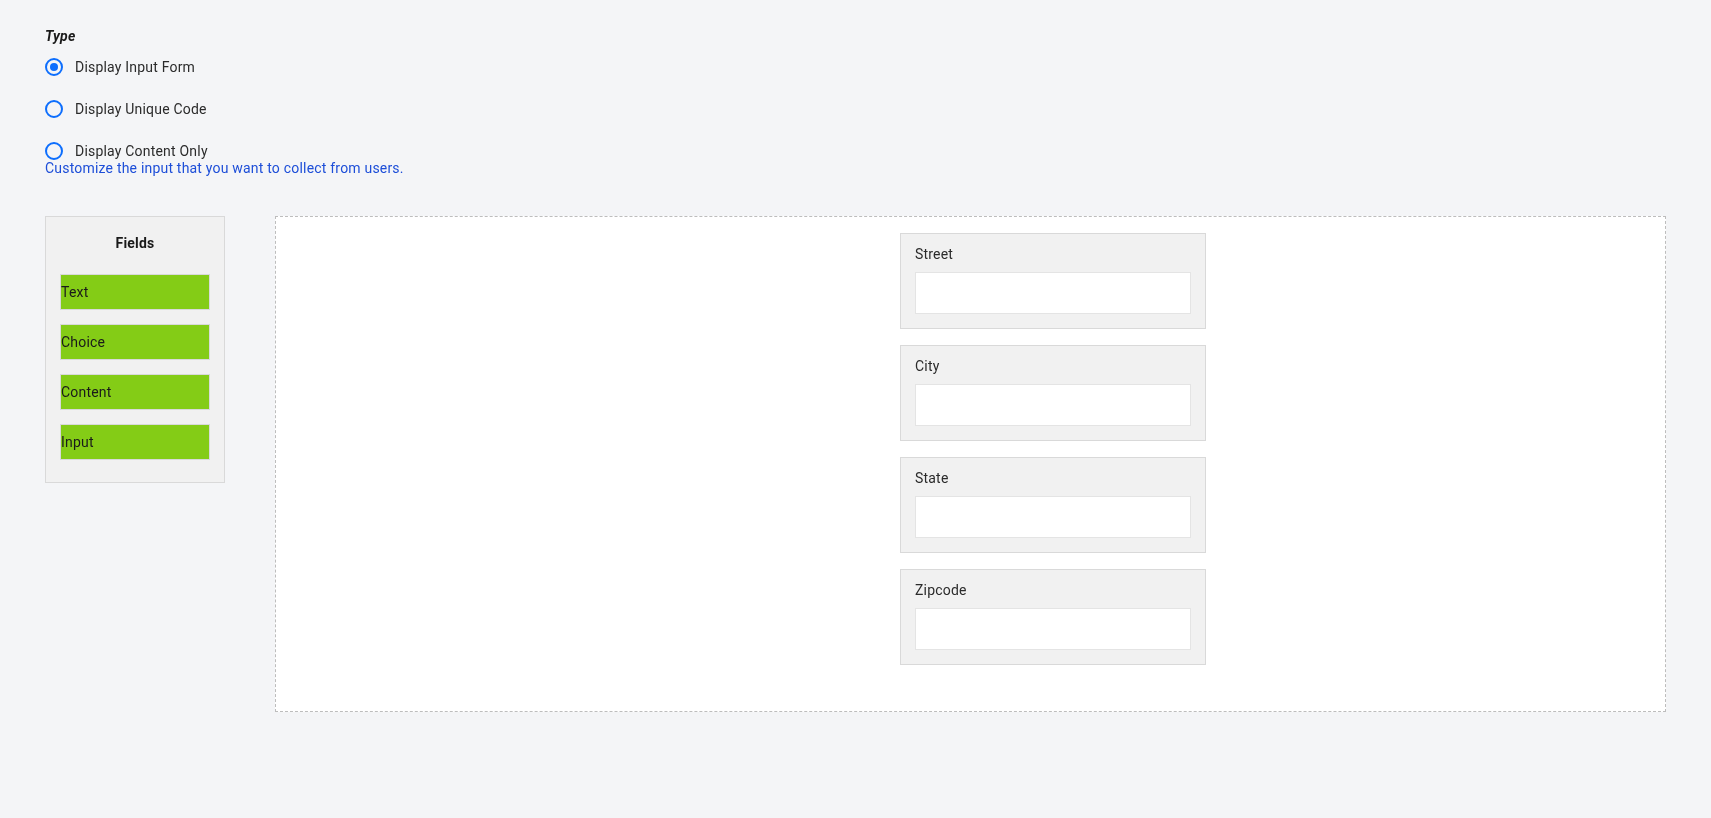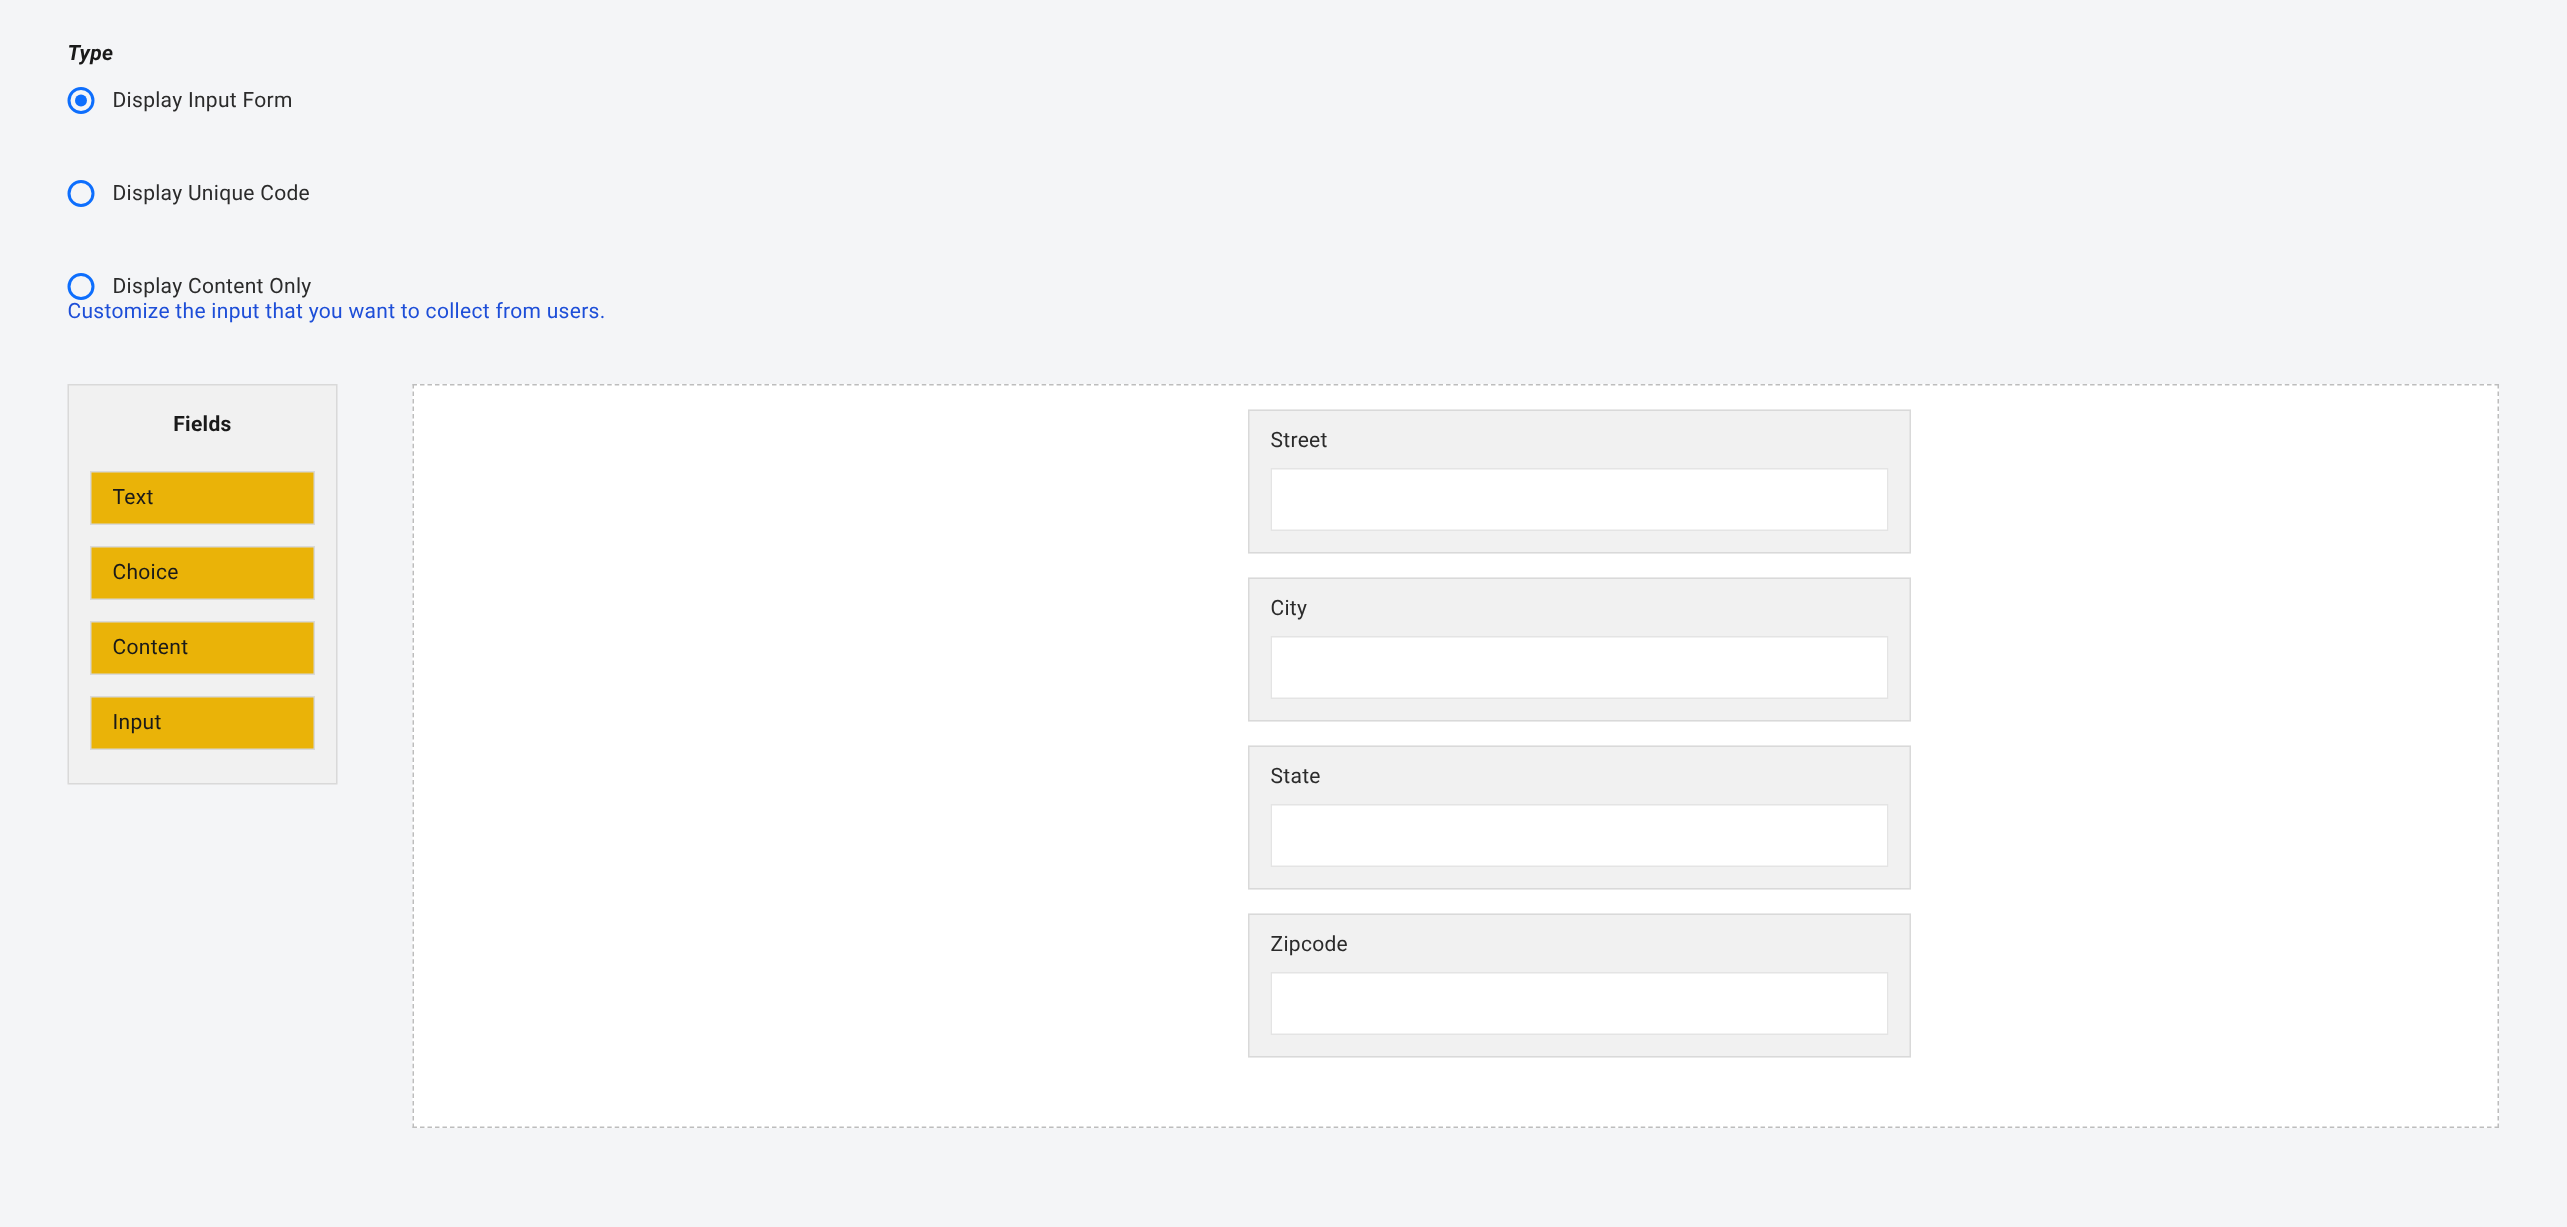--- a/index.html
+++ b/index.html
@@ -19,21 +19,21 @@
     font-weight: 700;
     font-size: 14px;
     margin-top: 28px;
     margin-bottom: 14px;
     letter-spacing: 0.2px;
     font-style: italic;
   }
   .radio-group {
     display: flex;
     flex-direction: column;
-    gap: 44px;
+    gap: 24px;
   }
   .radio-item {
     display: flex;
     align-items: center;
     gap: 12px;
     cursor: pointer;
   }
   .radio-outer {
     width: 18px;
     height: 18px;
@@ -80,40 +80,40 @@
     padding: 18px 14px 22px 14px;
   }
   .fields-title {
     font-weight: 700;
     font-size: 14px;
     text-align: center;
     margin-bottom: 23px;
     letter-spacing: 0.2px;
   }
   .field-item {
-    background: #eab308;
+    background: #84cc16;
     border: 1px solid #d9d9d9;
-    padding: 9px 14px;
+    padding: 9px 0;
     margin-bottom: 14px;
     font-size: 14px;
     cursor: grab;
     letter-spacing: 0.2px;
   }
   .field-item:last-child { margin-bottom: 0; }
   .canvas {
     flex: 1;
     background: #fff;
     border: 1px dashed #bdbdbd;
     min-height: 486px;
     display: flex;
     justify-content: center;
     padding: 16px 20px 30px 20px;
   }
   .form-col {
-    width: 442px;
+    width: 306px;
     margin-left: 165px;
   }
   .form-field {
     background: #f1f1f1;
     border: 1px solid #d9d9d9;
     padding: 12px 14px 14px 14px;
     margin-bottom: 16px;
   }
   .form-label {
     font-size: 14px;

